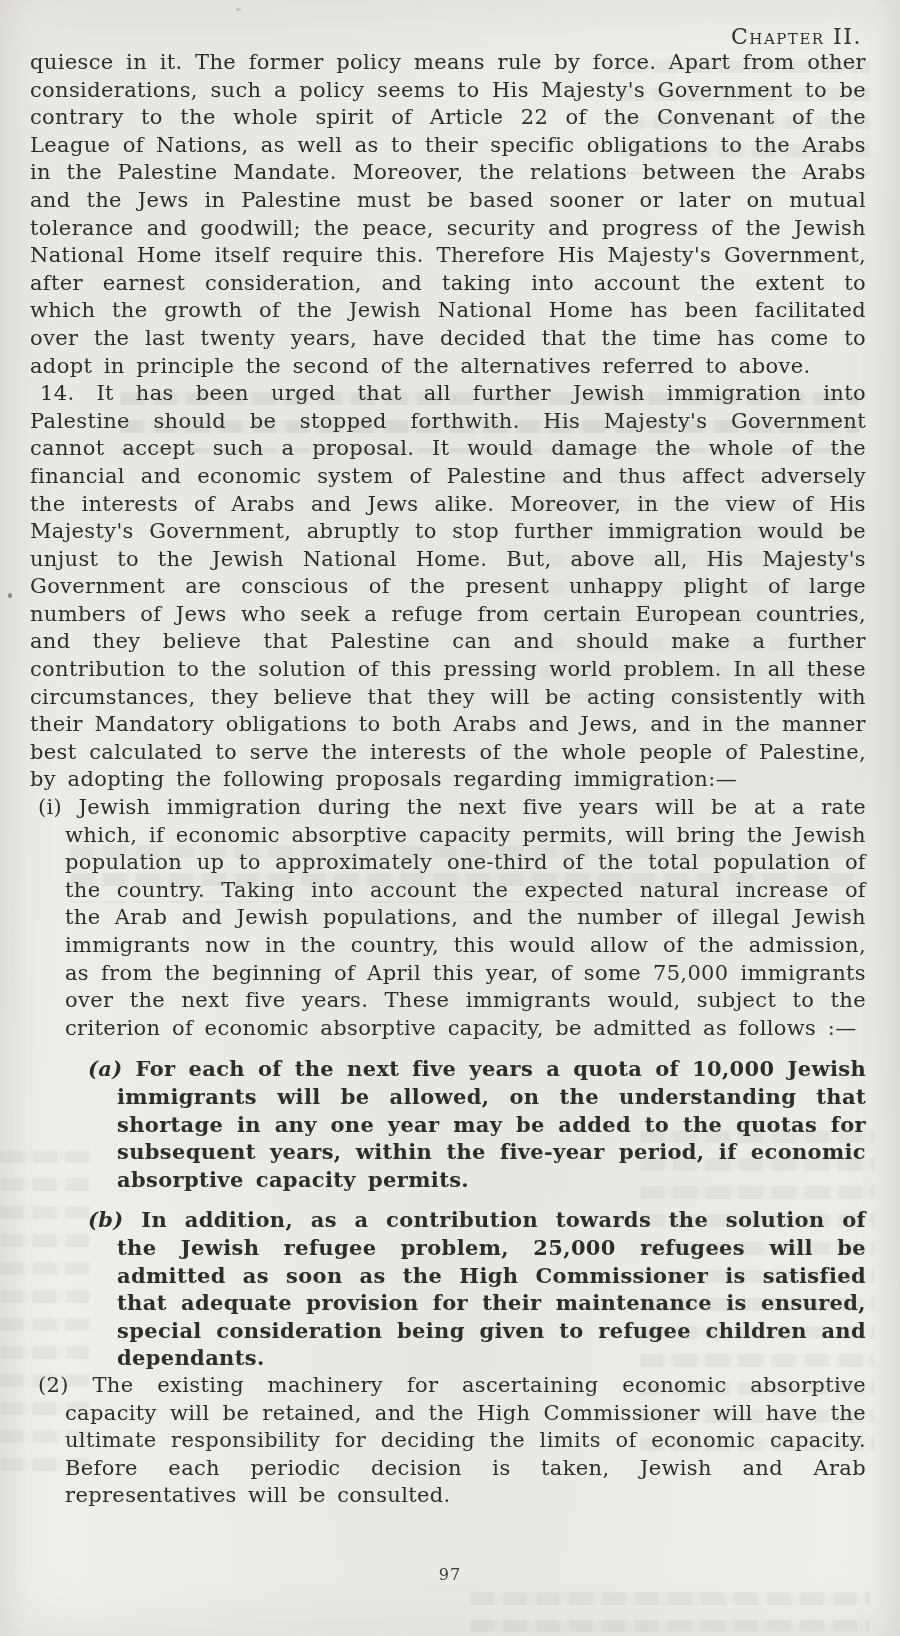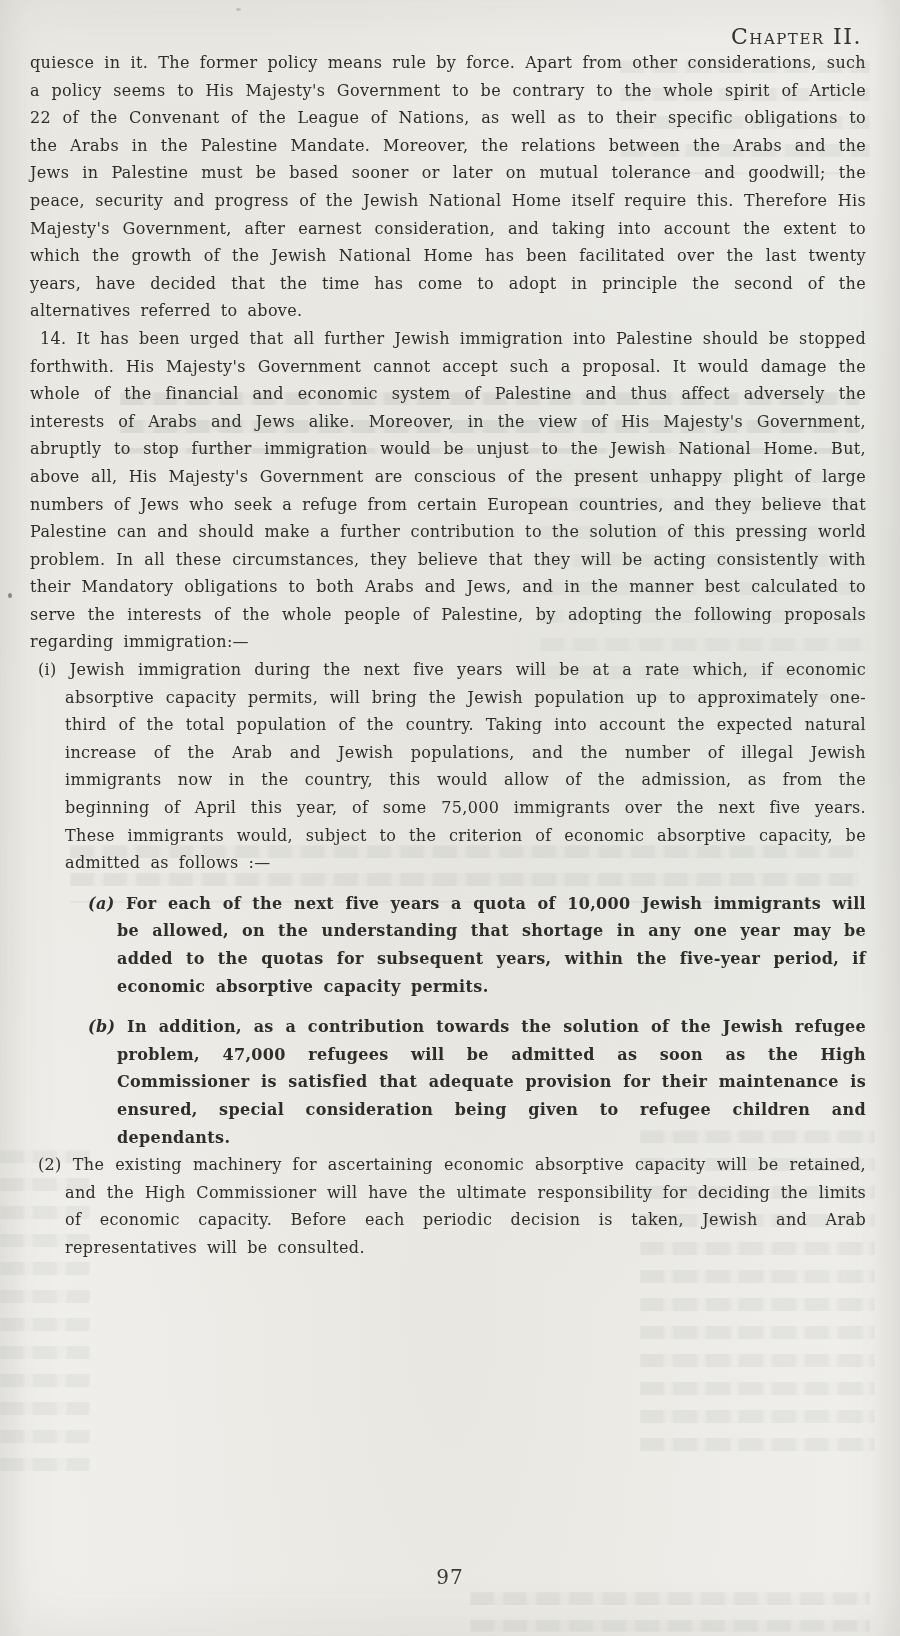--- a/index.html
+++ b/index.html
@@ -31,39 +31,39 @@
   .chapter-heading {
     text-align: right;
     font-variant: small-caps;
     font-size: 22px;
     letter-spacing: 1.5px;
     color: #32312f;
     padding-right: 4px;
   }
   p.para {
     margin: 0;
-    font-size: 16px;
+    font-size: 21px;
     line-height: 27.6px;
     text-align: justify;
     word-spacing: 4.5px;
     letter-spacing: 0.35px;
   }
   .para-cont   { margin-top: 17px; }
   .para-num    { margin-top: 17px; text-indent: 10px; }
   .item        { margin-top: 16px; }
   .item.lvl1   { padding-left: 35px; text-indent: -27px; }
   .item.lvl2   { padding-left: 87px; text-indent: -29px; margin-top: 13px; font-weight: bold; }
   .item.lvl2 .marker { font-style: italic; }
   .page-number {
     position: absolute;
     left: 0;
     top: 1565px;
     width: 100%;
     text-align: center;
-    font-size: 20px;
+    font-size: 16px;
     letter-spacing: 1px;
     color: #3a3937;
     z-index: 2;
   }
   
   .ghost {
     position: absolute;
     z-index: 1;
     pointer-events: none;
     background: repeating-linear-gradient(to right,
@@ -101,21 +101,21 @@
     <div class="chapter-heading">Chapter II.</div>
 
     <p class="para para-cont">quiesce in it.  The former policy means rule by force.  Apart from other considerations, such a policy seems to His Majesty's Government to be contrary to the whole spirit of Article 22 of the Convenant of the League of Nations, as well as to their specific obligations to the Arabs in the Palestine Mandate.  Moreover, the relations between the Arabs and the Jews in Palestine must be based sooner or later on mutual tolerance and goodwill; the peace, security and progress of the Jewish National Home itself require this.  Therefore His Majesty's Government, after earnest consideration, and taking into account the extent to which the growth of the Jewish National Home has been facilitated over the last twenty years, have decided that the time has come to adopt in principle the second of the alternatives referred to above.</p>
 
     <p class="para para-num">14. It has been urged that all further Jewish immigration into Palestine should be stopped forthwith.  His Majesty's Government cannot accept such a proposal.  It would damage the whole of the financial and economic system of Palestine and thus affect adversely the interests of Arabs and Jews alike.  Moreover, in the view of His Majesty's Government, abruptly to stop further immigration would be unjust to the Jewish National Home.  But, above all, His Majesty's Government are conscious of the present unhappy plight of large numbers of Jews who seek a refuge from certain European countries, and they believe that Palestine can and should make a further contribution to the solution of this pressing world problem. In all these circumstances, they believe that they will be acting consistently with their Mandatory obligations to both Arabs and Jews, and in the manner best calculated to serve the interests of the whole people of Palestine, by adopting the following proposals regarding immigration:—</p>
 
     <p class="para item lvl1"><span class="marker">(i)</span> <span>Jewish immigration during the next five years will be at a rate which, if economic absorptive capacity permits, will bring the Jewish population up to approximately one-third of the total population of the country.  Taking into account the expected natural increase of the Arab and Jewish populations, and the number of illegal Jewish immigrants now in the country, this would allow of the admission, as from the beginning of April this year, of some 75,000 immigrants over the next five years. These immigrants would, subject to the criterion of economic absorptive capacity, be admitted as follows :—</span></p>
 
     <p class="para item lvl2"><span class="marker">(a)</span> <span>For each of the next five years a quota of 10,000 Jewish immigrants will be allowed, on the understanding that shortage in any one year may be added to the quotas for subsequent years, within the five-year period, if economic absorptive capacity permits.</span></p>
 
-    <p class="para item lvl2"><span class="marker">(b)</span> <span>In addition, as a contribution towards the solution of the Jewish refugee problem, 47,000 refugees will be admitted as soon as the High Commissioner is satisfied that adequate provision for their maintenance is ensured, special consideration being given to refugee children and dependants.</span></p>
+    <p class="para item lvl2"><span class="marker">(b)</span> <span>In addition, as a contribution towards the solution of the Jewish refugee problem, 25,000 refugees will be admitted as soon as the High Commissioner is satisfied that adequate provision for their maintenance is ensured, special consideration being given to refugee children and dependants.</span></p>
 
     <p class="para item lvl1"><span class="marker">(2)</span> <span>The existing machinery for ascertaining economic absorptive capacity will be retained, and the High Commissioner will have the ultimate responsibility for deciding the limits of economic capacity.  Before each periodic decision is taken, Jewish and Arab representatives will be consulted.</span></p>
 
   </div>
 
   <div class="page-number">97</div>
 
 </div>
 
 </body></html>

